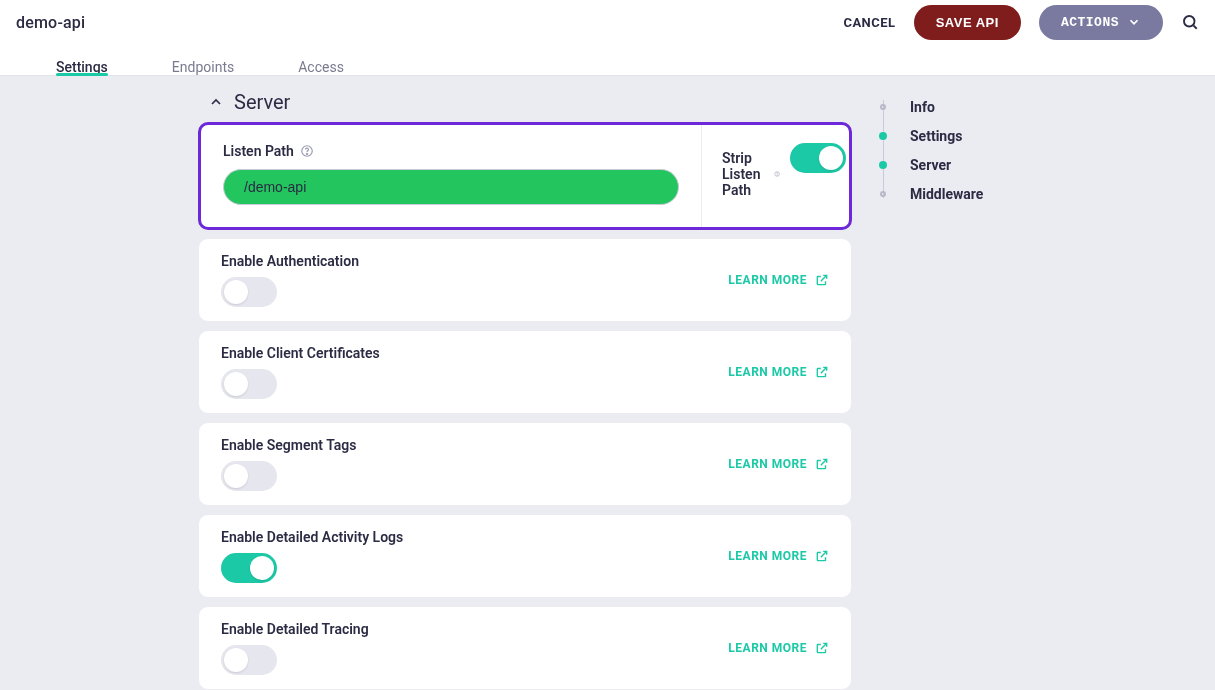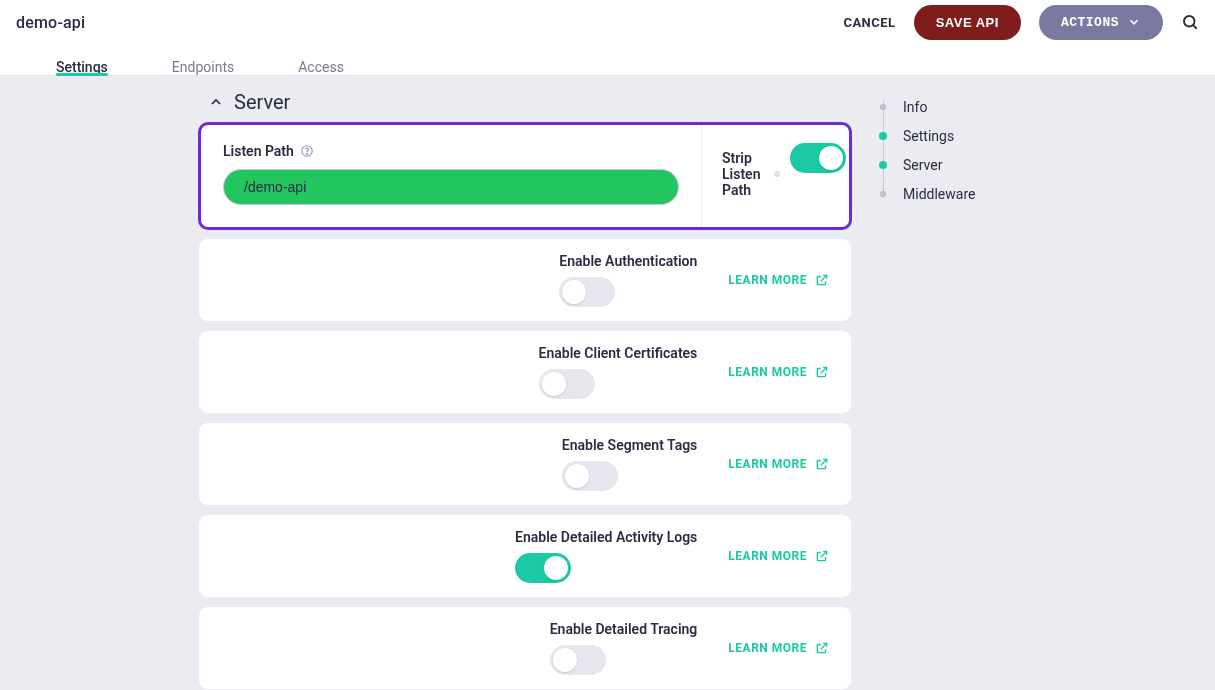--- a/index.html
+++ b/index.html
@@ -154,29 +154,29 @@
 
   
   .row-card {
     background:#fff;
     border-radius:10px;
     border:1px solid #ececf2;
     margin-bottom: 8px;
     padding: 14px 22px 14px 22px;
     display:flex;
     align-items:center;
-    justify-content:flex-end;
+    justify-content:space-between;
   }
   .row-left { display:flex; flex-direction:column; gap:8px; }
   .row-title { font-size:14px; font-weight:600; color:#2b2b44; }
   .learn { display:flex; align-items:center; gap:8px; color:#1cc9a6; font-weight:700; font-size:12px; letter-spacing:0.5px; cursor:pointer;margin-left:31px; }
   .ext-icon { width:14px; height:14px; }
 
   
-  .side-item { display:flex; align-items:center; gap:13px; height:29px; }
+  .side-item { display:flex; align-items:center; gap:20px; height:29px;font-weight:bold; }
   .dot-col { width:14px; display:flex; justify-content:center; position:relative; }
   .dot { width:8px; height:8px; border-radius:50%; }
   .dot.hollow { border:2px solid #b8b8c8; background:transparent; width:6px; height:6px; }
   .dot.solid  { background:#1cc9a6; }
   .side-label { font-size:14px; color:#2b2b44; cursor:pointer; }
   .side { position:relative; }
   .side .vline { position:absolute; left:7px; top:10px; bottom:10px; width:1px; background:#c9c9da; z-index:0; }
   .side-item { position:relative; z-index:1; }
 </style>
 </head>

